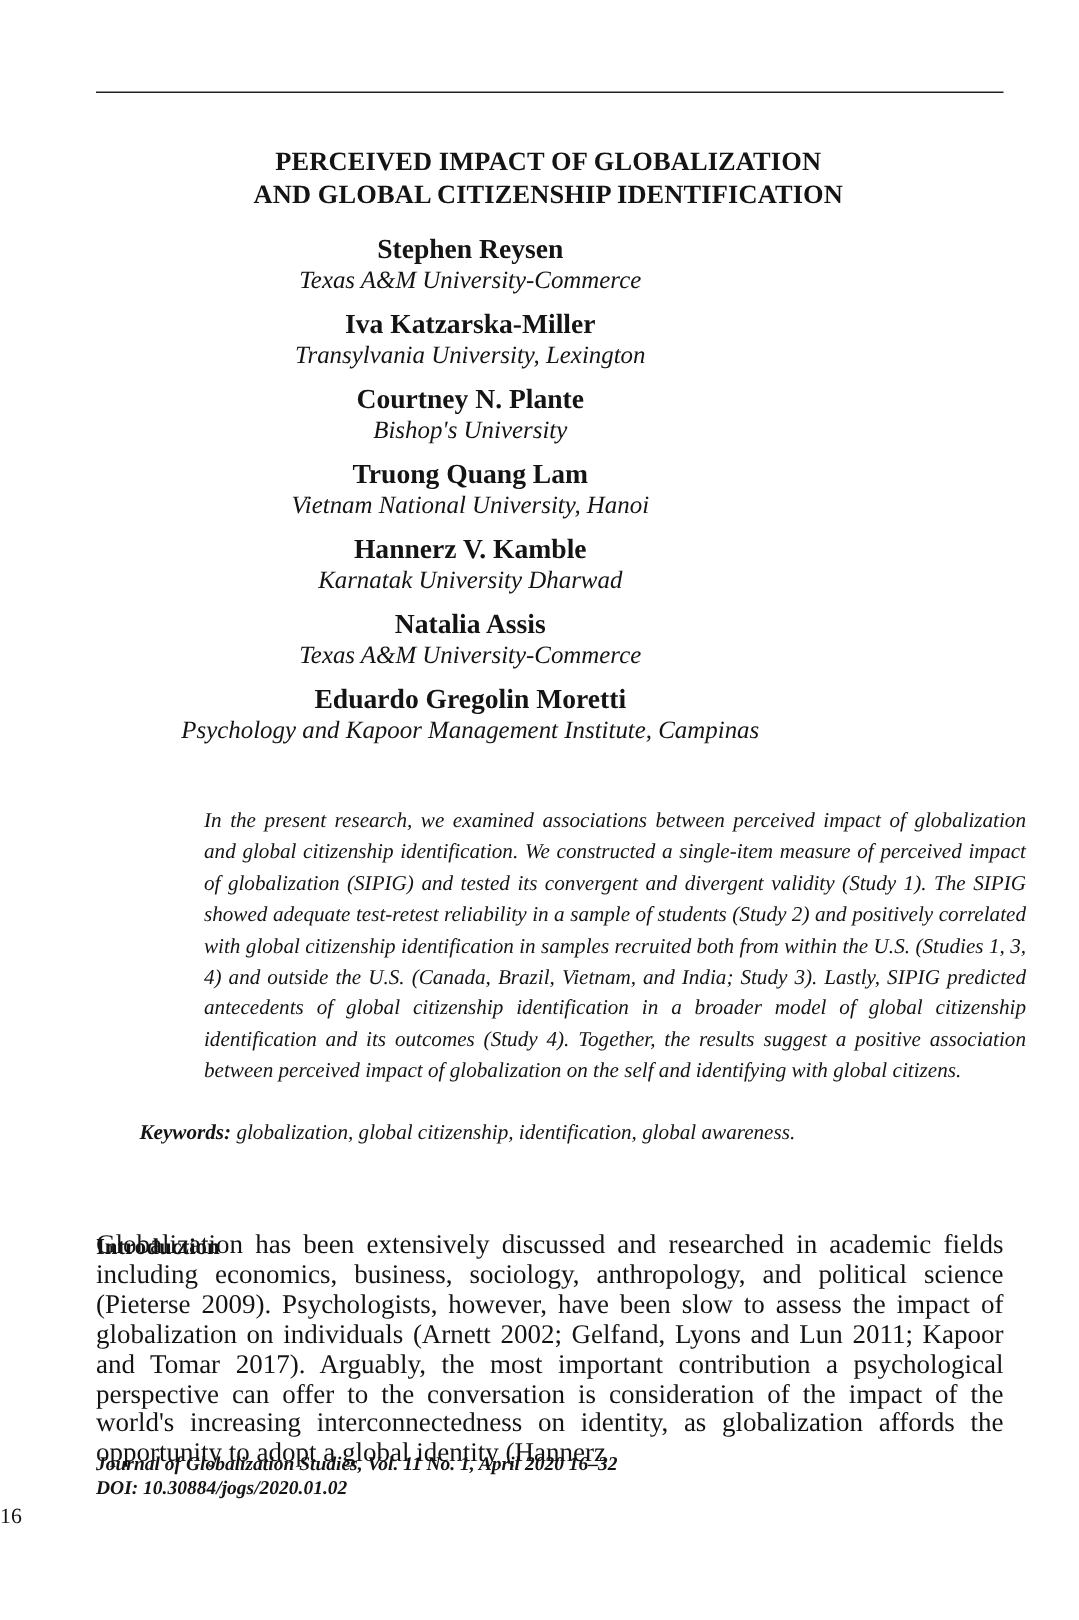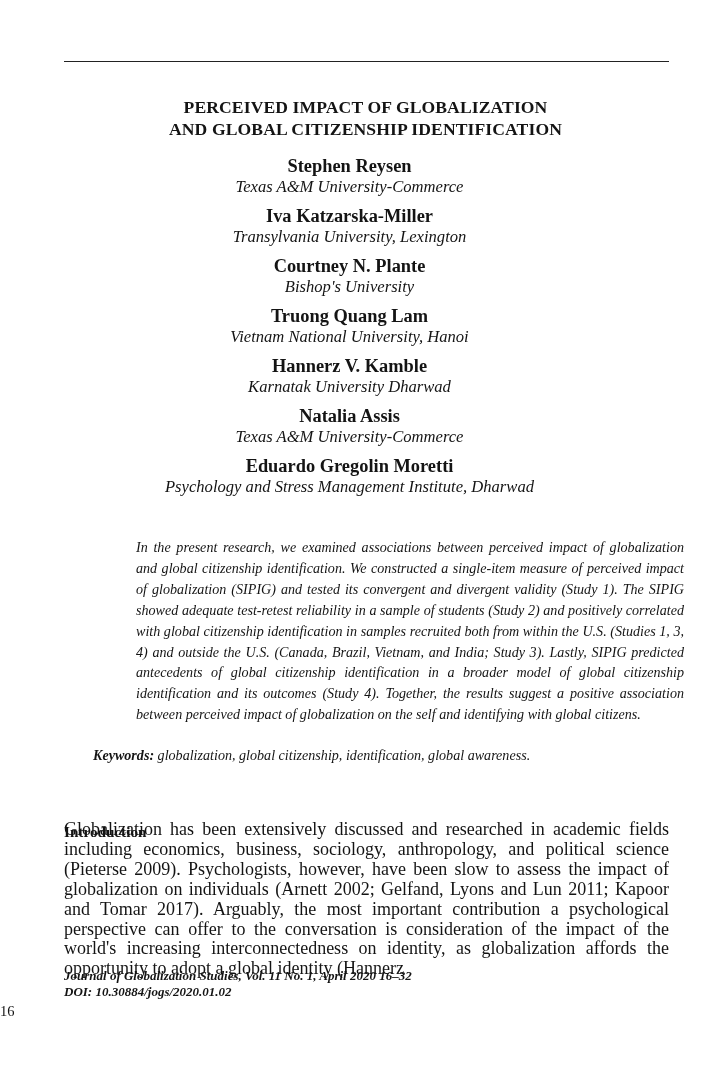--- a/index.html
+++ b/index.html
@@ -34,21 +34,20 @@
       line-height: 22px;
       letter-spacing: 0.1px;
     }
     .title div { white-space: nowrap; margin-left: 12px; }
     .authors {
       position: absolute;
       left: 0;
       top: 155px;
       width: 627px;
       text-align: center;
-      padding-left: 36px;
     }
     .author {
       margin-bottom: 9px;
     }
     .author-name {
       font-weight: bold;
       font-size: 18.4px;
       line-height: 22px;
     }
     .author-affil {
@@ -147,21 +146,21 @@
   <div class="author">
     <div class="author-name">Hannerz V. Kamble</div>
     <div class="author-affil">Karnatak University Dharwad</div>
   </div>
   <div class="author">
     <div class="author-name">Natalia Assis</div>
     <div class="author-affil">Texas A&amp;M University-Commerce</div>
   </div>
   <div class="author">
     <div class="author-name">Eduardo Gregolin Moretti</div>
-    <div class="author-affil">Psychology and Stress Management Institute, Dharwad</div>
+    <div class="author-affil">Psychology and Kapoor Management Institute, Campinas</div>
   </div>
 </div>
 
 <div class="abstract">In the present research, we examined associations between perceived impact of globalization and global citizenship identification. We constructed a single-item measure of perceived impact of globalization (SIPIG) and tested its convergent and divergent validity (Study 1). The SIPIG showed adequate test-retest reliability in a sample of students (Study 2) and positively correlated with global citizenship identification in samples recruited both from within the U.S. (Studies 1, 3, 4) and outside the U.S. (Canada, Brazil, Vietnam, and India; Study 3). Lastly, SIPIG pre­dicted antecedents of global citizenship identification in a broader model of global citizenship identification and its outcomes (Study 4). Together, the results suggest a positive association between perceived impact of globalization on the self and identifying with global citizens.</div>
 
 <div class="keywords">
   <span class="kw-label">Keywords:</span><span> globalization, global citizenship, identification, global awareness.</span>
 </div>
 
 <div class="section-heading">Introduction</div>

